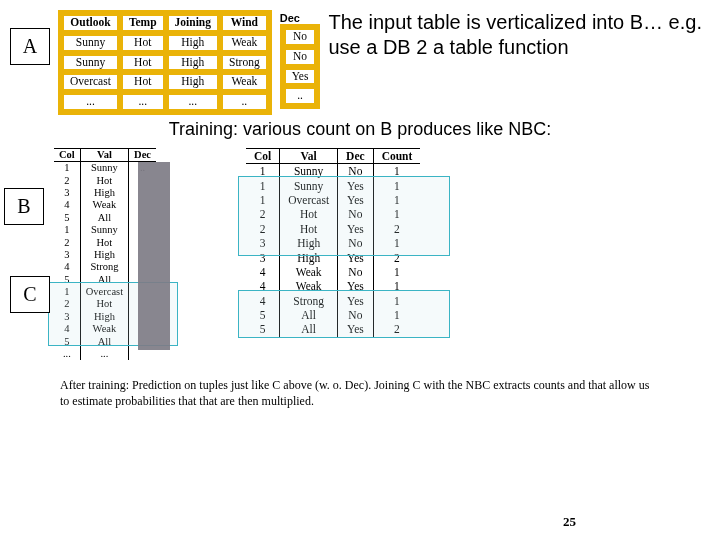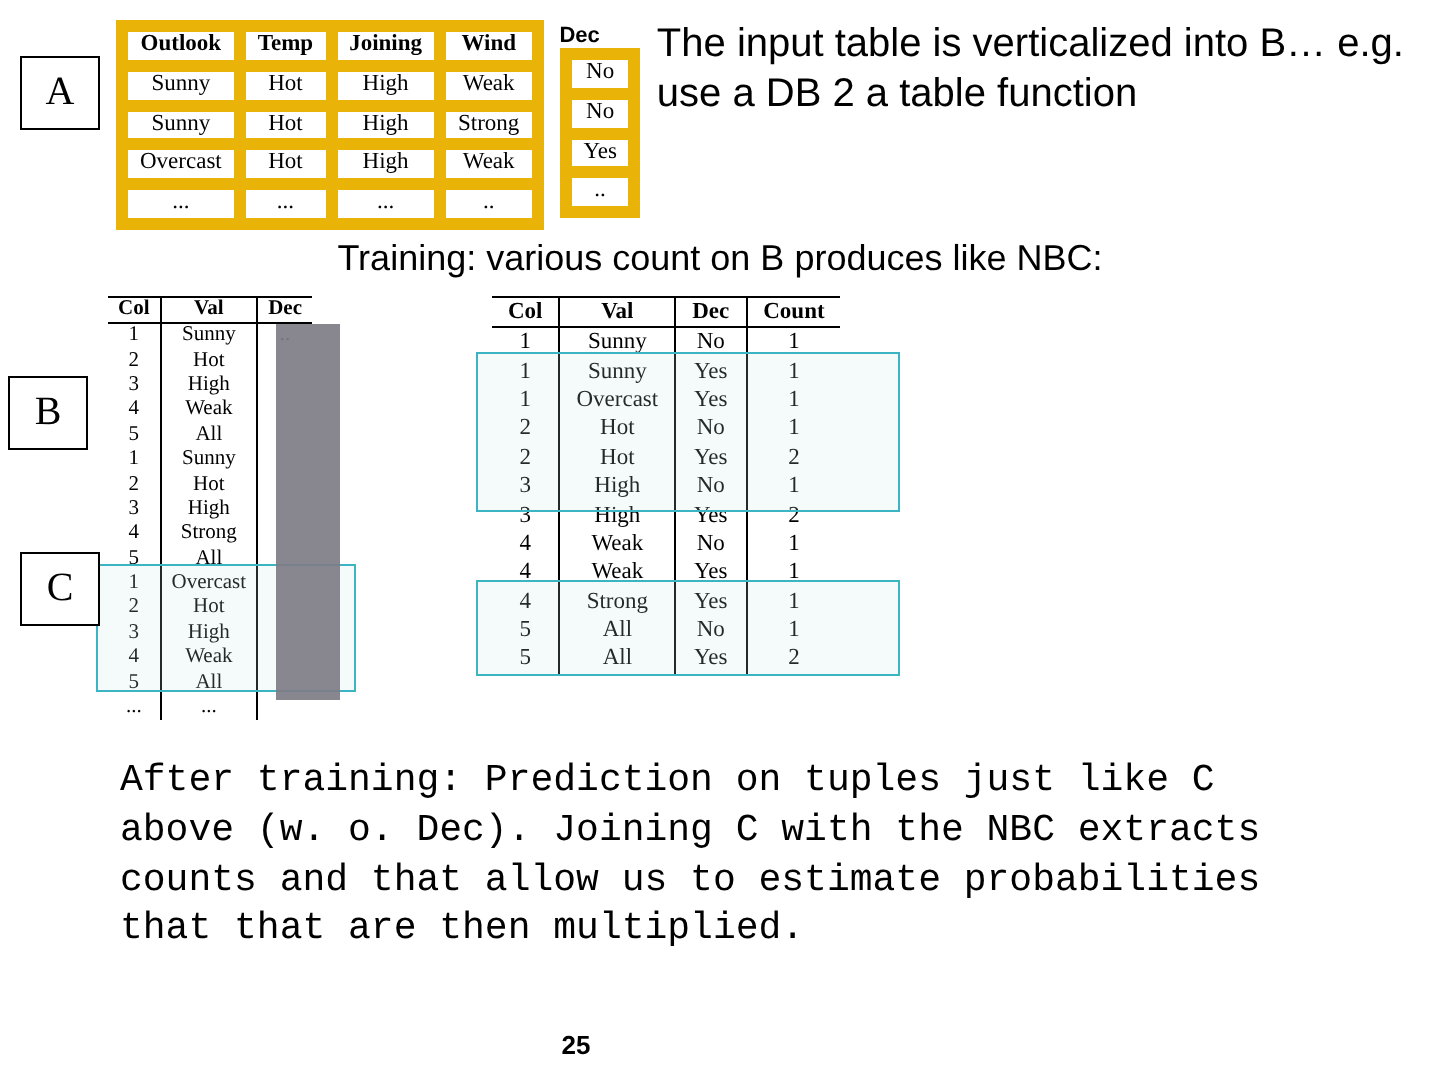--- a/index.html
+++ b/index.html
@@ -114,33 +114,33 @@
   }
   table.nbc th {
     border-top: 1.5px solid #000;
     border-bottom: 1px solid #000;
     font-weight: bold;
   }
   table.nbc td { border: none; }
   .nbc .colr { border-right: 1px solid #000; }
   .nbc-holder { position: relative; }
   .after-text {
-    font-family: Liberation Mono, monospace;
-    font-size: 19px;
+    font-family: Liberation Serif, serif;
+    font-size: 12px;
     line-height: 1.3;
     margin: 18px 0 0 50px;
     max-width: 600px;
   }
   .page-num {
     position: absolute;
     bottom: 10px;
     left: 0;
     width: 576px;
-    text-align: center;
-    font-family: Liberation Sans, sans-serif;
+    text-align: right;
+    font-family: Liberation Serif, serif;
     font-weight: bold;
     font-size: 13px;
   }
 </style>
 </head>
 <body>
 
 <div class="top-row">
   <div class="label-box label-A">A</div>
 

